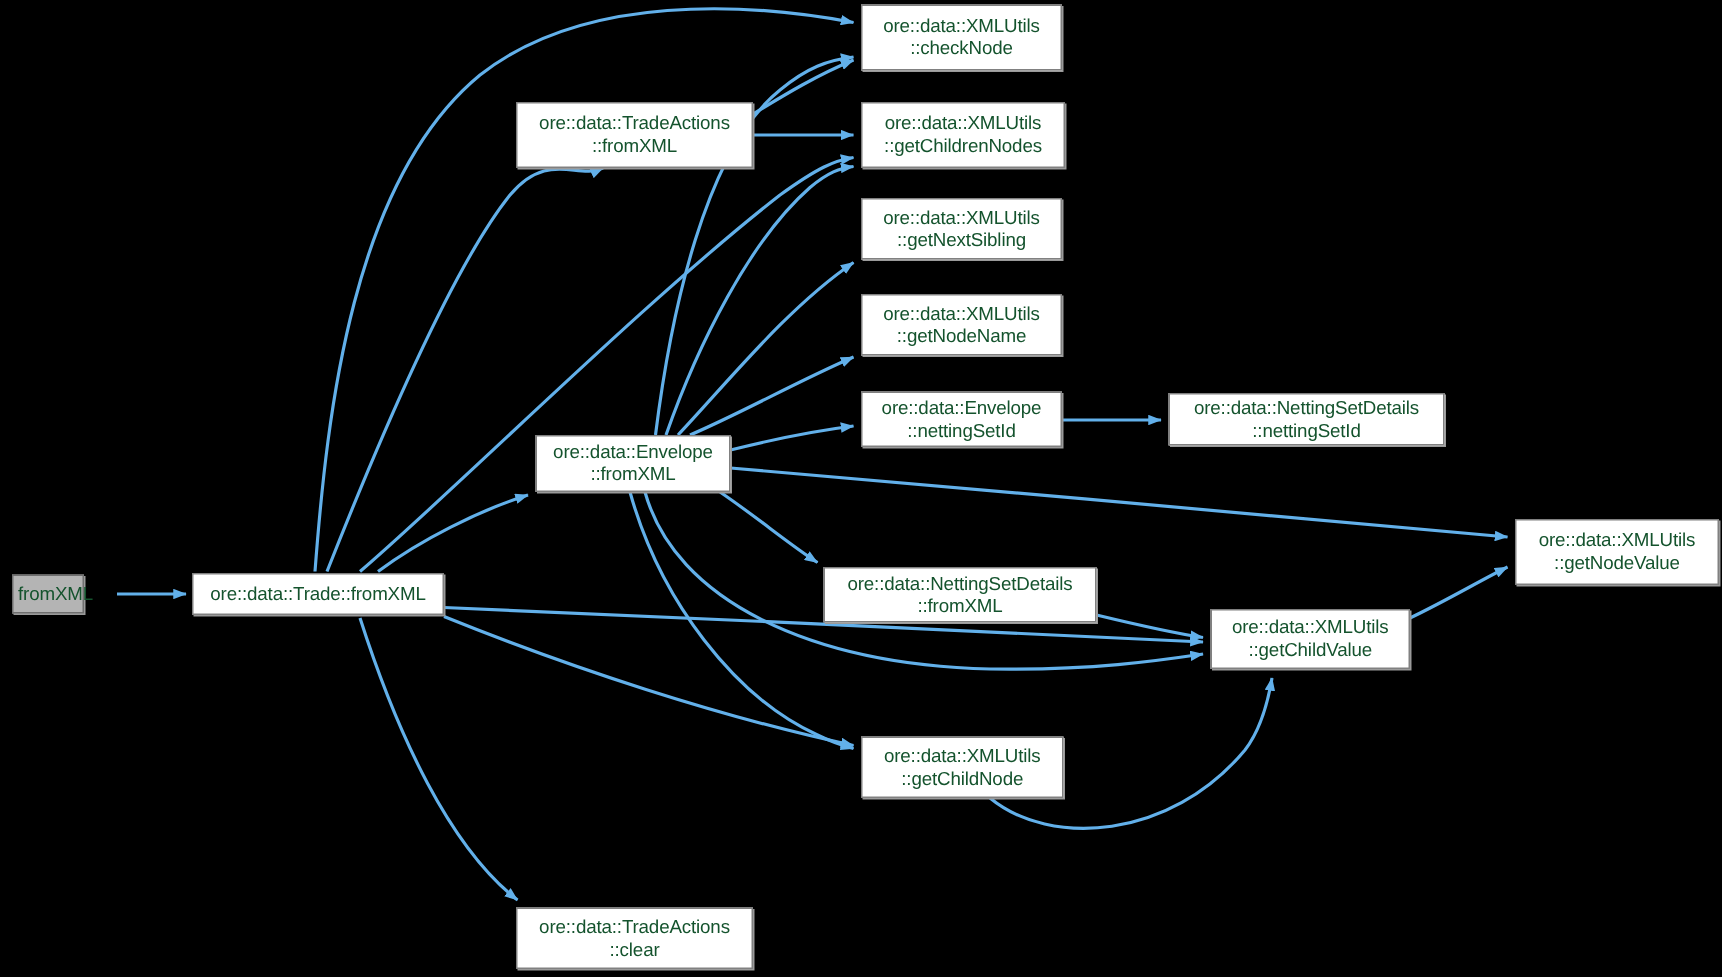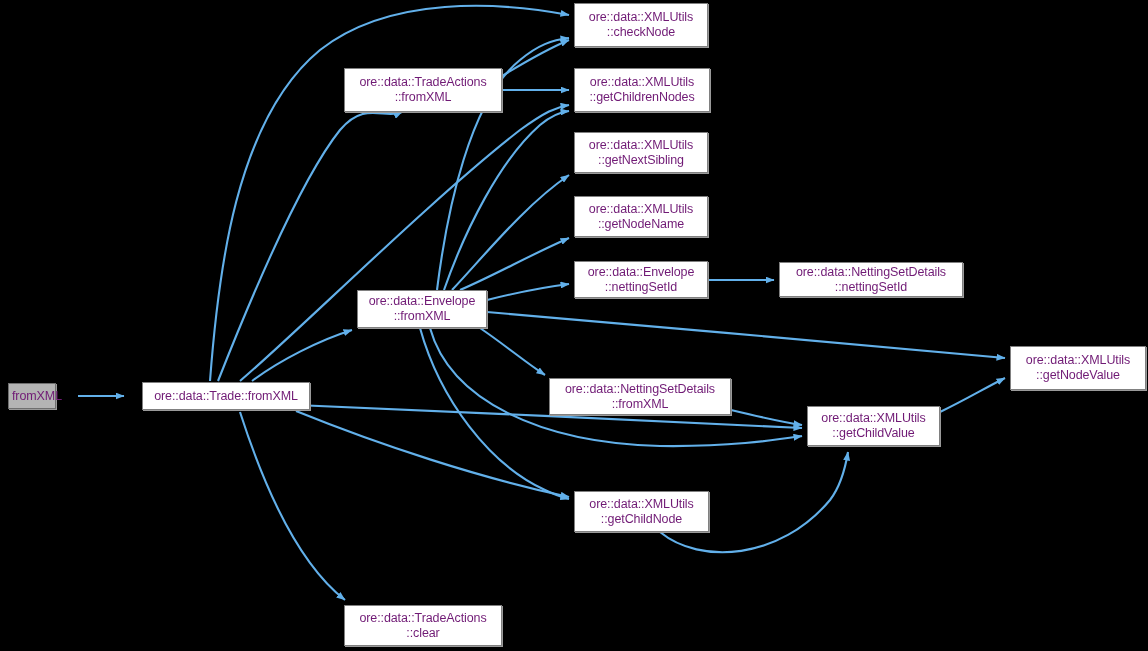--- a/index.html
+++ b/index.html
@@ -26,21 +26,21 @@
   .node {
     position: absolute;
     box-sizing: border-box;
     display: flex;
     align-items: center;
     justify-content: center;
     text-align: center;
     background: #ffffff;
     border: 1px solid #808080;
     box-shadow: 1px 1px 0 0 #9a9a9a;
-    color: #701a75;
+    color: #14532d;
     font-size: 12.5px;
     line-height: 15px;
     letter-spacing: -0.1px;
     white-space: pre-line;
     z-index: 5;
   }
   .node.root-node {
     background: #b4b4b4;
     border: 1px solid #6f6f6f;
   }
@@ -109,21 +109,21 @@
       <path d="M 731,410 C 760,417 782,422 802,425"></path>
 
       <path d="M 940,412 C 965,400 985,388 1005,378"></path>
 
       <path d="M 660,532 C 700,565 780,560 830,500 C 840,487 845,470 848,452"></path>
     </g>
   </svg>
 
   <div id="node-layer">
       <div class="node root-node" style="left: 8px; top: 383px; width: 48px; height: 26px;"><span class="node-label">fromXML</span></div>
-      <div class="node" style="left: 142px; top: 382px; width: 168px; height: 28px;"><span class="node-label">ore::data::Trade::fromXML</span></div>
+      <div class="node" style="left: 128px; top: 382px; width: 168px; height: 28px;"><span class="node-label">ore::data::Trade::fromXML</span></div>
       <div class="node" style="left: 344px; top: 68px; width: 158px; height: 44px;"><span class="node-label">ore::data::TradeActions
 ::fromXML</span></div>
       <div class="node" style="left: 357px; top: 290px; width: 130px; height: 38px;"><span class="node-label">ore::data::Envelope
 ::fromXML</span></div>
       <div class="node" style="left: 344px; top: 605px; width: 158px; height: 41px;"><span class="node-label">ore::data::TradeActions
 ::clear</span></div>
       <div class="node" style="left: 574px; top: 3px; width: 134px; height: 44px;"><span class="node-label">ore::data::XMLUtils
 ::checkNode</span></div>
       <div class="node" style="left: 574px; top: 68px; width: 136px; height: 44px;"><span class="node-label">ore::data::XMLUtils
 ::getChildrenNodes</span></div>

